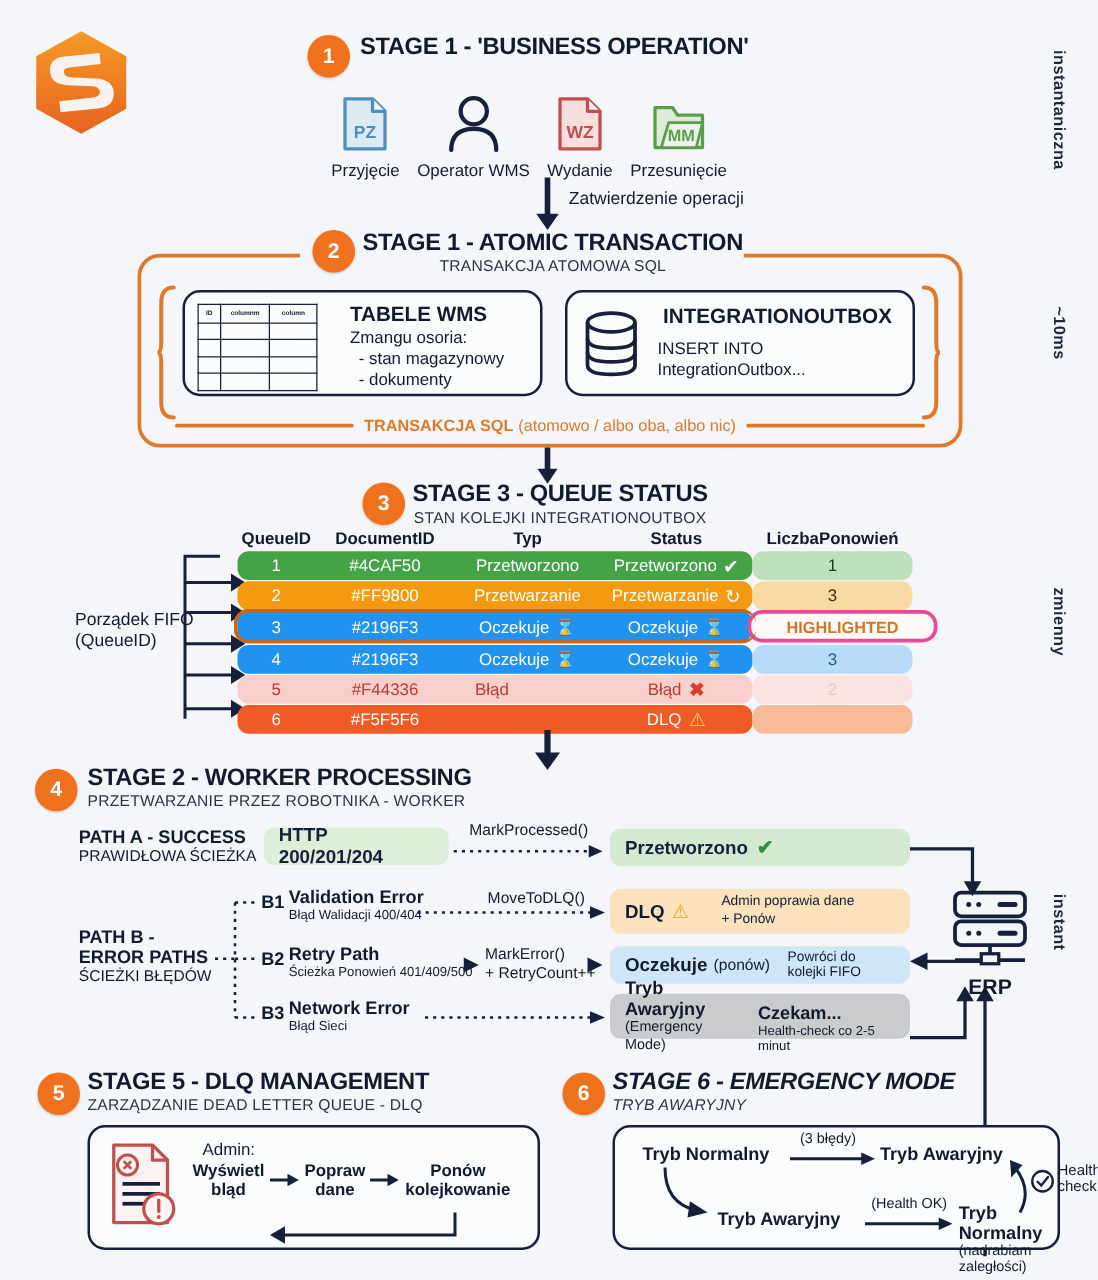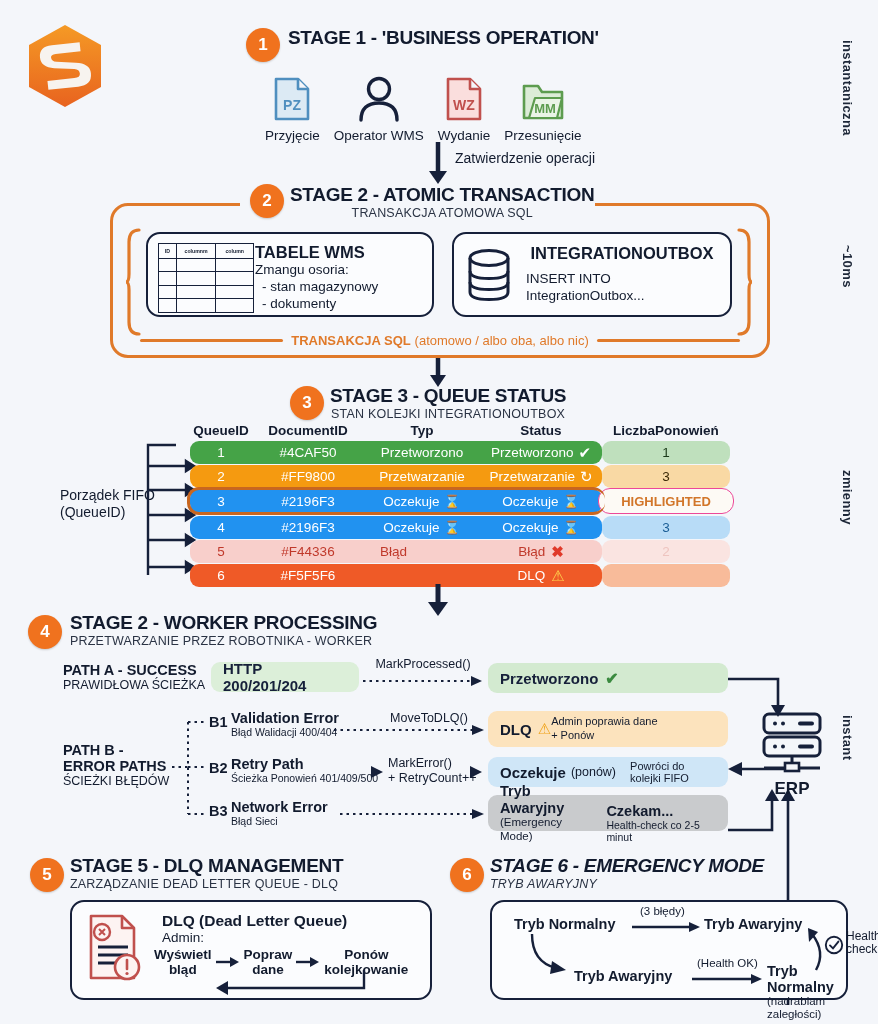--- a/index.html
+++ b/index.html
@@ -145,33 +145,33 @@
     <path d="M4 29 L13 42 L22 29 Z" fill="#16203a"></path>
   </svg>
   <div class="abs" style="left:455px; top:150px; font-size:14px;">Zatwierdzenie operacji</div>
 
   <div class="abs s2-outer" style="left:110px; top:203px; width:660px; height:155px;"></div>
 
   <div class="abs" style="left:240px; top:196px; width:355px; height:16px; background:#f4f6fa;"></div>
 
   <div class="abs badge" style="left:250px; top:184px;">2</div>
   <div class="abs" style="left:290px; top:185px;">
-    <div class="stage-title">STAGE 2 - ATOMIC TRANSACTION</div>
+    <div class="stage-title">STAGE 1 - ATOMIC TRANSACTION</div>
     <div class="stage-sub" style="text-align:center;">TRANSAKCJA ATOMOWA SQL</div>
   </div>
 
   <svg class="abs" style="left:125px; top:228px;" width="16" height="108">
     <path d="M14 2 Q4 2 4 14 L4 46 Q4 54 1 54 Q4 54 4 62 L4 94 Q4 106 14 106" fill="none" stroke="#e07a2a" stroke-width="3.2" stroke-linecap="round"></path>
   </svg>
   <svg class="abs" style="left:737px; top:228px;" width="16" height="108">
     <path d="M2 2 Q12 2 12 14 L12 46 Q12 54 15 54 Q12 54 12 62 L12 94 Q12 106 2 106" fill="none" stroke="#e07a2a" stroke-width="3.2" stroke-linecap="round"></path>
   </svg>
 
   <div class="abs s2-inner-box" style="left:146px; top:232px; width:288px; height:85px; padding:9px 10px;">
-    <div style="display:flex; gap:1px;">
+    <div style="display:flex; gap:26px;">
       <table class="mini-table" style="width:96px;">
         <tbody>
             <tr>
           <td class="hd" style="width:18px;">ID</td>
           <td class="hd" style="width:40px;">columnm</td>
           <td class="hd" style="width:38px;">column</td>
         </tr>
         <tr>
               <td></td>
               <td></td>
@@ -301,21 +301,21 @@
         <div class="q-cell" style="width:112px;">#2196F3</div>
         <div class="q-cell" style="width:116px; display:flex; align-items:center; justify-content:center; gap:5px;">
           <span>Oczekuje</span>
           <span style="font-size:13px;">⌛</span>
         </div>
         <div class="q-cell" style="width:122px; display:flex; align-items:center; justify-content:center; gap:5px;">
           <span>Oczekuje</span>
           <span style="font-size:13px;">⌛</span>
         </div>
       </div>
-      <div class="retry-cell" style="position:absolute; left:408px; width:136px; background:#fdfaf5; color:#d2762a; border:1px solid #ec4899; border-radius:12px; height:26px; top:-1px; font-size:13px;">HIGHLIGHTED</div>
+      <div class="retry-cell" style="position:absolute; left:408px; width:152px; background:#fdfaf5; color:#d2762a; border:3px solid #ec4899; border-radius:12px; height:26px; top:-1px; font-size:13px;">HIGHLIGHTED</div>
       <div style="position:absolute; left:-3px; top:-2px; width:418px; height:28px; border:3px solid #c8661f; border-radius:12px; border-right:none;"></div>
     </div>
 
     <div style="position:relative; height:24px; margin-top:2px;">
       <div class="q-row" style="position:absolute; left:0; width:412px; background:#2192f0; color:#fff;">
         <div class="q-cell" style="width:62px;">4</div>
         <div class="q-cell" style="width:112px;">#2196F3</div>
         <div class="q-cell" style="width:116px; display:flex; align-items:center; justify-content:center; gap:5px;">
           <span>Oczekuje</span>
           <span style="font-size:13px;">⌛</span>
@@ -401,21 +401,21 @@
     <div class="b-sub">Błąd Walidacji 400/404</div>
   </div>
   <div class="abs fn-label" style="left:374px; top:711px; width:110px;">MoveToDLQ()</div>
   <svg class="abs" style="left:334px; top:724px;" width="152" height="12">
     <line x1="0" y1="6" x2="138" y2="6" stroke="#16203a" stroke-width="2" stroke-dasharray="2.5,4"></line>
     <path d="M138 1 L150 6 L138 11 Z" fill="#16203a"></path>
   </svg>
   <div class="abs" style="left:488px; top:711px; width:240px; height:36px; background:#fce3bd; border-radius:9px; display:flex; align-items:center; padding:0 12px;">
     <span style="font-weight:bold; font-size:15px;">DLQ</span>
     <span style="color:#f0a41e; margin-left:6px; font-size:15px;">⚠</span>
-    <div style="font-size:11px; line-height:1.25;">
+    <div style="margin-left:26px; font-size:11px; line-height:1.25;">
       <div>Admin poprawia dane</div>
       <div>+ Ponów</div>
     </div>
   </div>
 
   <div class="abs b-num" style="left:209px; top:760px;">B2</div>
   <div class="abs" style="left:231px; top:757px;">
     <div class="b-title">Retry Path</div>
     <div class="b-sub">Ścieżka Ponowień 401/409/500</div>
   </div>
@@ -500,21 +500,20 @@
         <circle cx="18" cy="20" r="8" fill="#fdf3f2" stroke="#c0504d" stroke-width="2.4"></circle>
         <path d="M15 17 L21 23 M21 17 L15 23" stroke="#c0504d" stroke-width="2"></path>
         <line x1="14" y1="35" x2="44" y2="35" stroke="#16203a" stroke-width="3"></line>
         <line x1="14" y1="43" x2="44" y2="43" stroke="#16203a" stroke-width="3"></line>
         <line x1="14" y1="51" x2="34" y2="51" stroke="#16203a" stroke-width="3"></line>
         <circle cx="43" cy="55" r="12" fill="#fdf3f2" stroke="#c0504d" stroke-width="2.6"></circle>
         <line x1="43" y1="48" x2="43" y2="57" stroke="#c0504d" stroke-width="2.6" stroke-linecap="round"></line>
         <circle cx="43" cy="61.5" r="1.6" fill="#c0504d"></circle>
       </svg>
       <div style="flex:1;">
-        <div class="p-title" style="margin-left:8px;">DLQ (Dead Letter Queue)</div>
         <div class="p-text" style="margin-left:8px;">Admin:</div>
         <div style="display:flex; align-items:center; gap:4px; margin-top:1px;font-weight:bold;">
           <div style="text-align:center; font-size:13.5px; line-height:1.12;">
             <div>Wyświetl</div>
             <div>bląd</div>
           </div>
           <svg width="24" height="12">
             <line x1="0" y1="6" x2="15" y2="6" stroke="#16203a" stroke-width="2.4"></line>
               <path d="M14 1 L23 6 L14 11 Z" fill="#16203a"></path>
           </svg>

